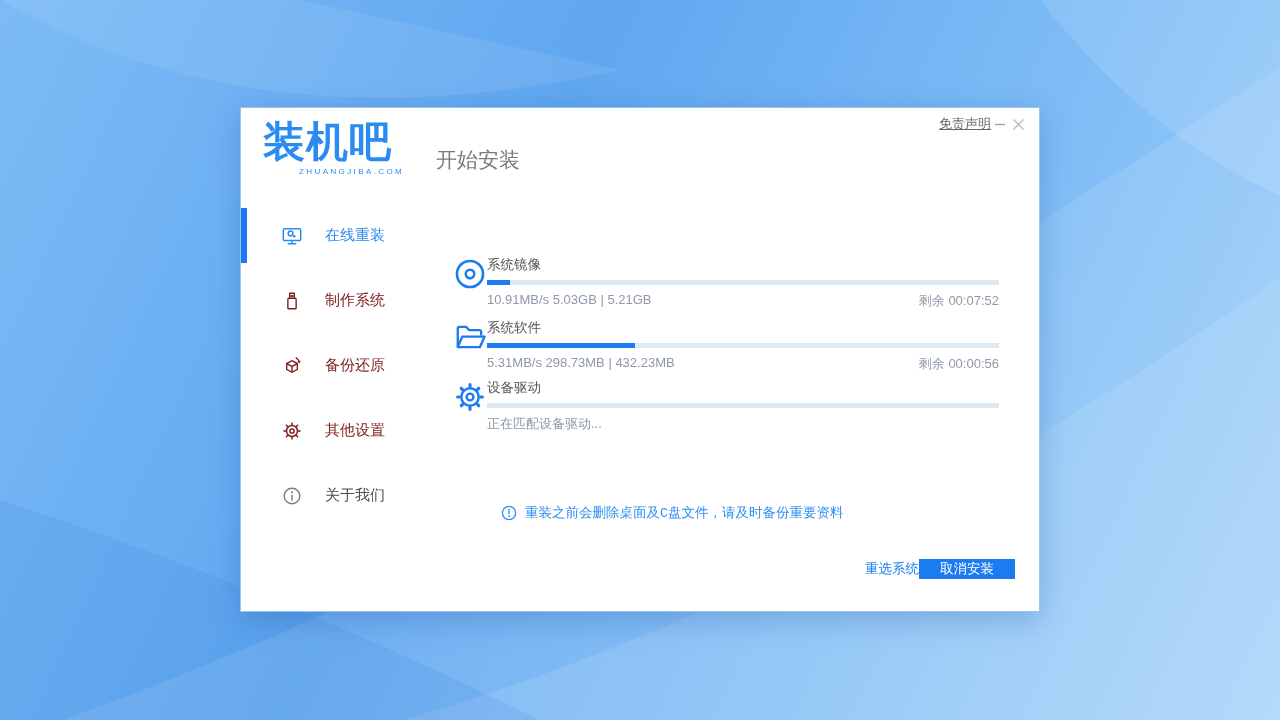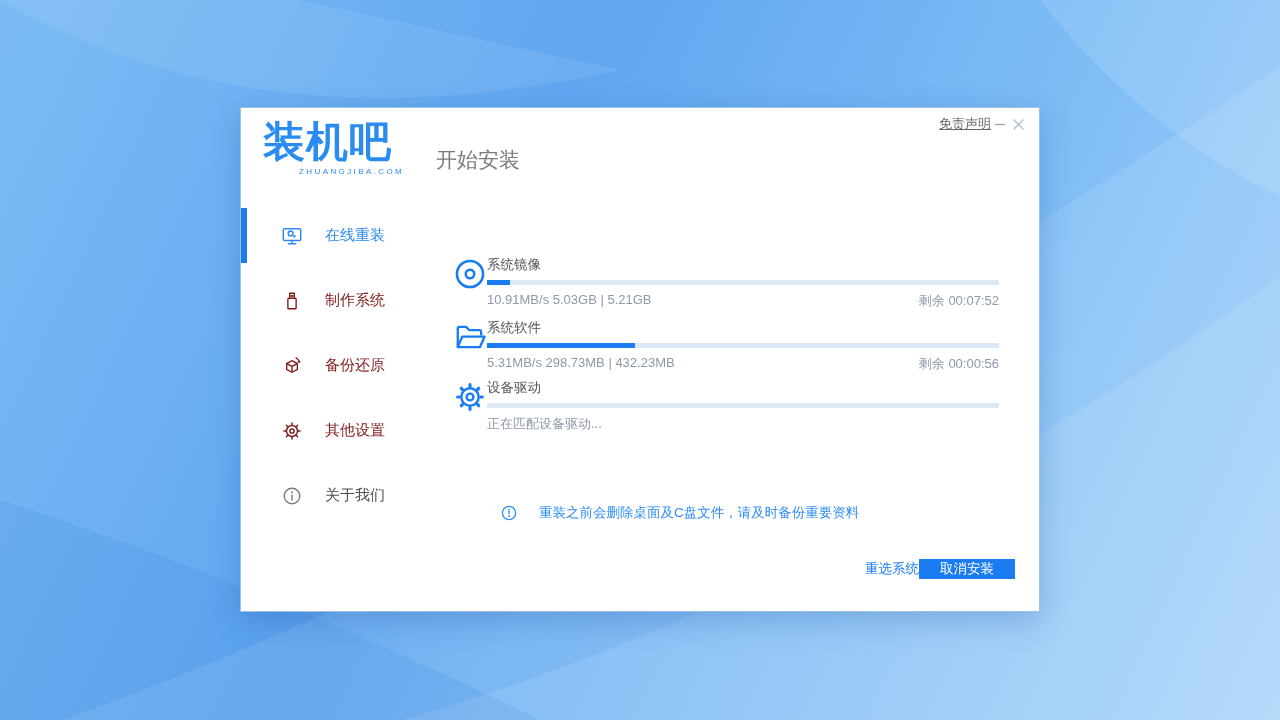--- a/index.html
+++ b/index.html
@@ -48,21 +48,21 @@
   .task { position:absolute; left:212px; right:40px; display:flex; }
   .task-ic { width:34px; flex:0 0 34px; color:#1a7cf0; padding-top:1px; }
   .task-body { flex:1; }
   .task-name { font-size:13.5px; color:#555; }
   .task-bar { margin-top:6px; height:5px; background:#dde9f5; position:relative; }
   .task-fill { position:absolute; left:0; top:0; bottom:0; background:#1a7cf0; }
   .task-stats { margin-top:7px; display:flex; justify-content:space-between;
     font-size:13px; color:#8e99a8; }
 
   .warning { position:absolute; left:260px; top:396px; display:flex; align-items:center;
-    gap:22px; font-size:13.5px; color:#2e8ef5; }
+    gap:8px; font-size:13.5px; color:#2e8ef5;font-family:Liberation Mono, monospace; }
   .warning svg { flex:0 0 16px; }
 
   .footer { position:absolute; right:24px; bottom:32px; display:flex; align-items:center; }
   .btn-link { background:none; border:none; font-size:13.5px; color:#1a7cf0; cursor:pointer;
     font-family:inherit; }
   .btn-primary { width:96px; height:20px; background:#1a7cf0; border:none; color:#fff;
     font-size:13.5px; cursor:pointer; font-family:inherit; }
 </style>
 </head>
 <body>

